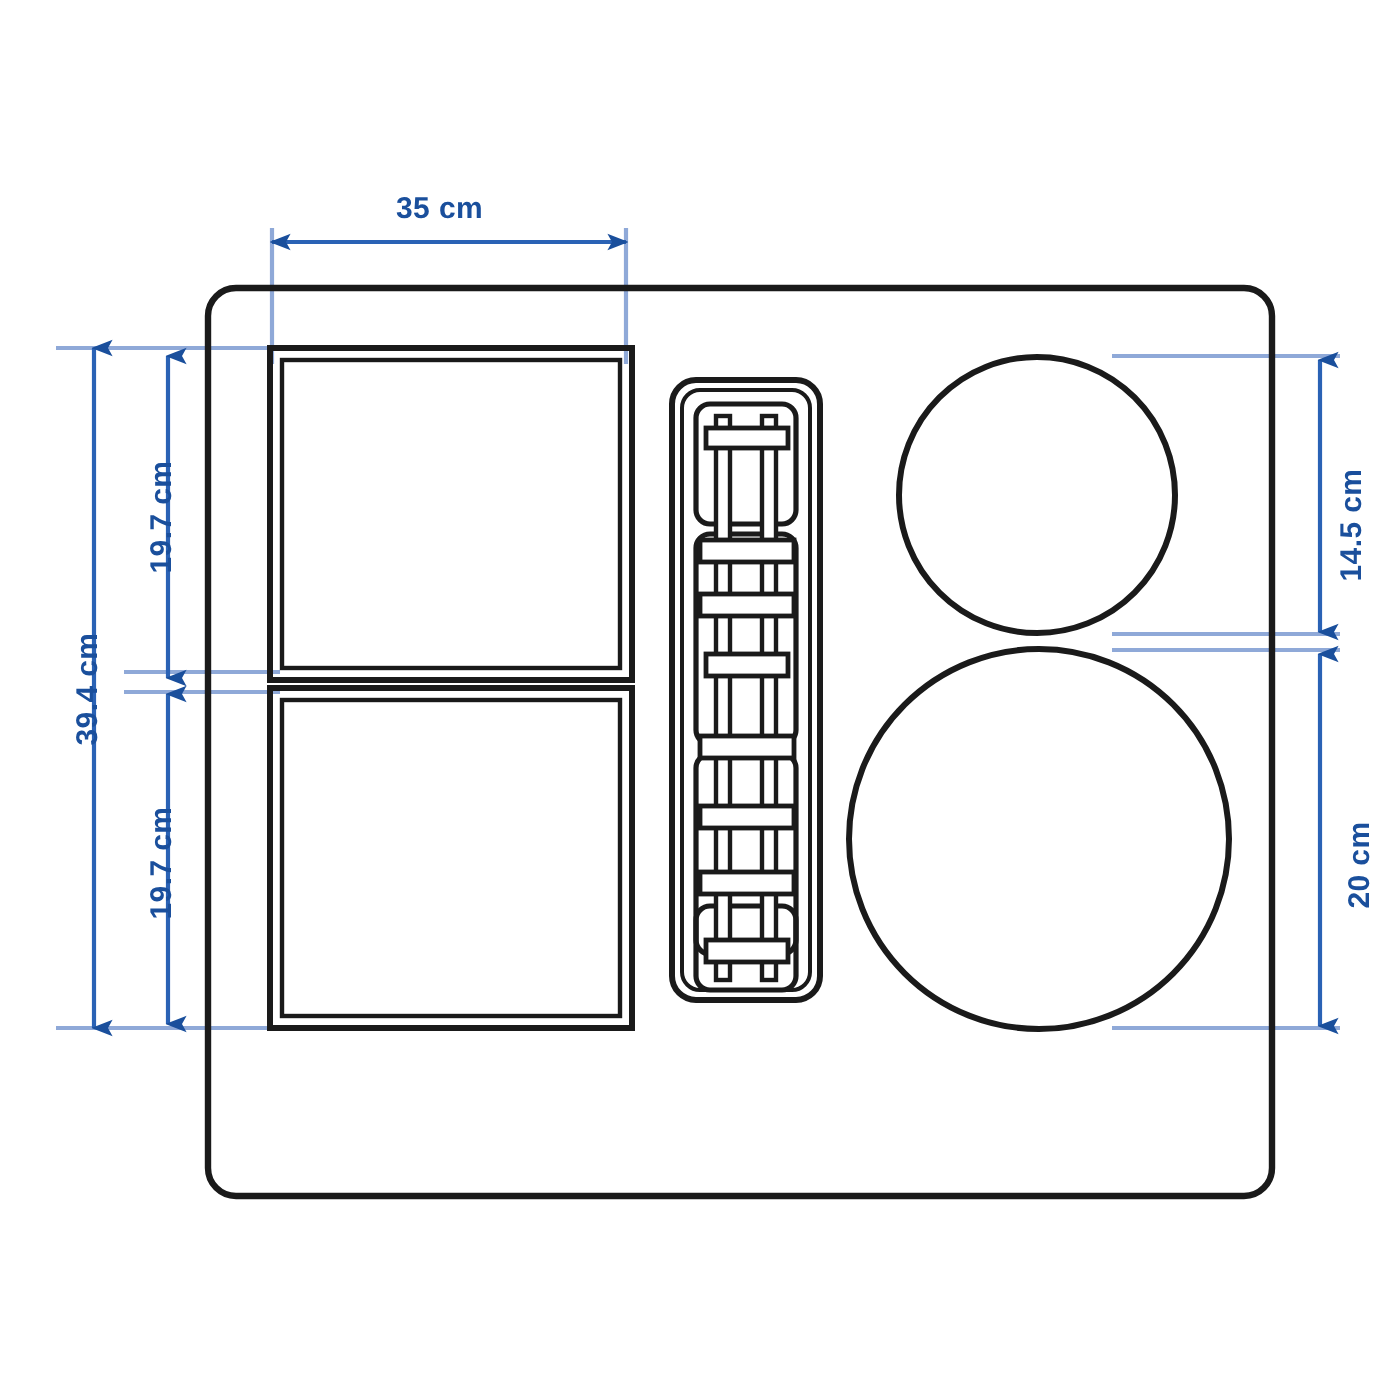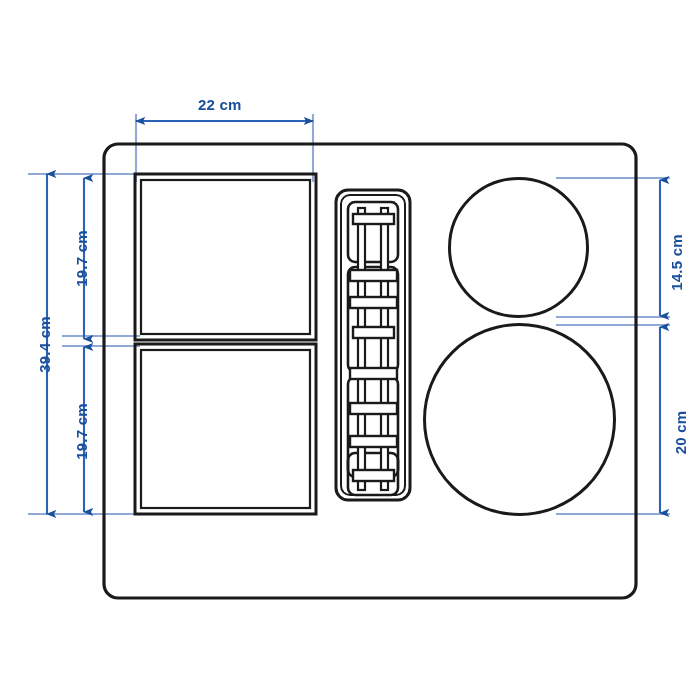--- a/index.html
+++ b/index.html
@@ -125,21 +125,21 @@
       <line x1="84" y1="178" x2="84" y2="339" marker-start="url(#arrUp)" marker-end="url(#arrDn)"></line>
 
       <line x1="84" y1="347" x2="84" y2="512" marker-start="url(#arrUp)" marker-end="url(#arrDn)"></line>
 
       <line x1="660" y1="180" x2="660" y2="316" marker-start="url(#arrUp)" marker-end="url(#arrDn)"></line>
 
       <line x1="660" y1="327" x2="660" y2="513" marker-start="url(#arrUp)" marker-end="url(#arrDn)"></line>
     </g>
   </svg>
 
-  <div class="dim-label" style="left:198px; top:96px;">22 cm</div>
+  <div class="dim-label" style="left:198px; top:96px;">35 cm</div>
 
   <div class="dim-label vert" style="left:-6px; top:336px; width:100px; text-align:center;">39.4 cm</div>
 
   <div class="dim-label vert" style="left:31px; top:250px; width:100px; text-align:center;">19.7 cm</div>
 
   <div class="dim-label vert" style="left:31px; top:423px; width:100px; text-align:center;">19.7 cm</div>
 
   <div class="dim-label vert" style="left:626px; top:254px; width:100px; text-align:center;">14.5 cm</div>
 
   <div class="dim-label vert" style="left:630px; top:424px; width:100px; text-align:center;">20 cm</div>

